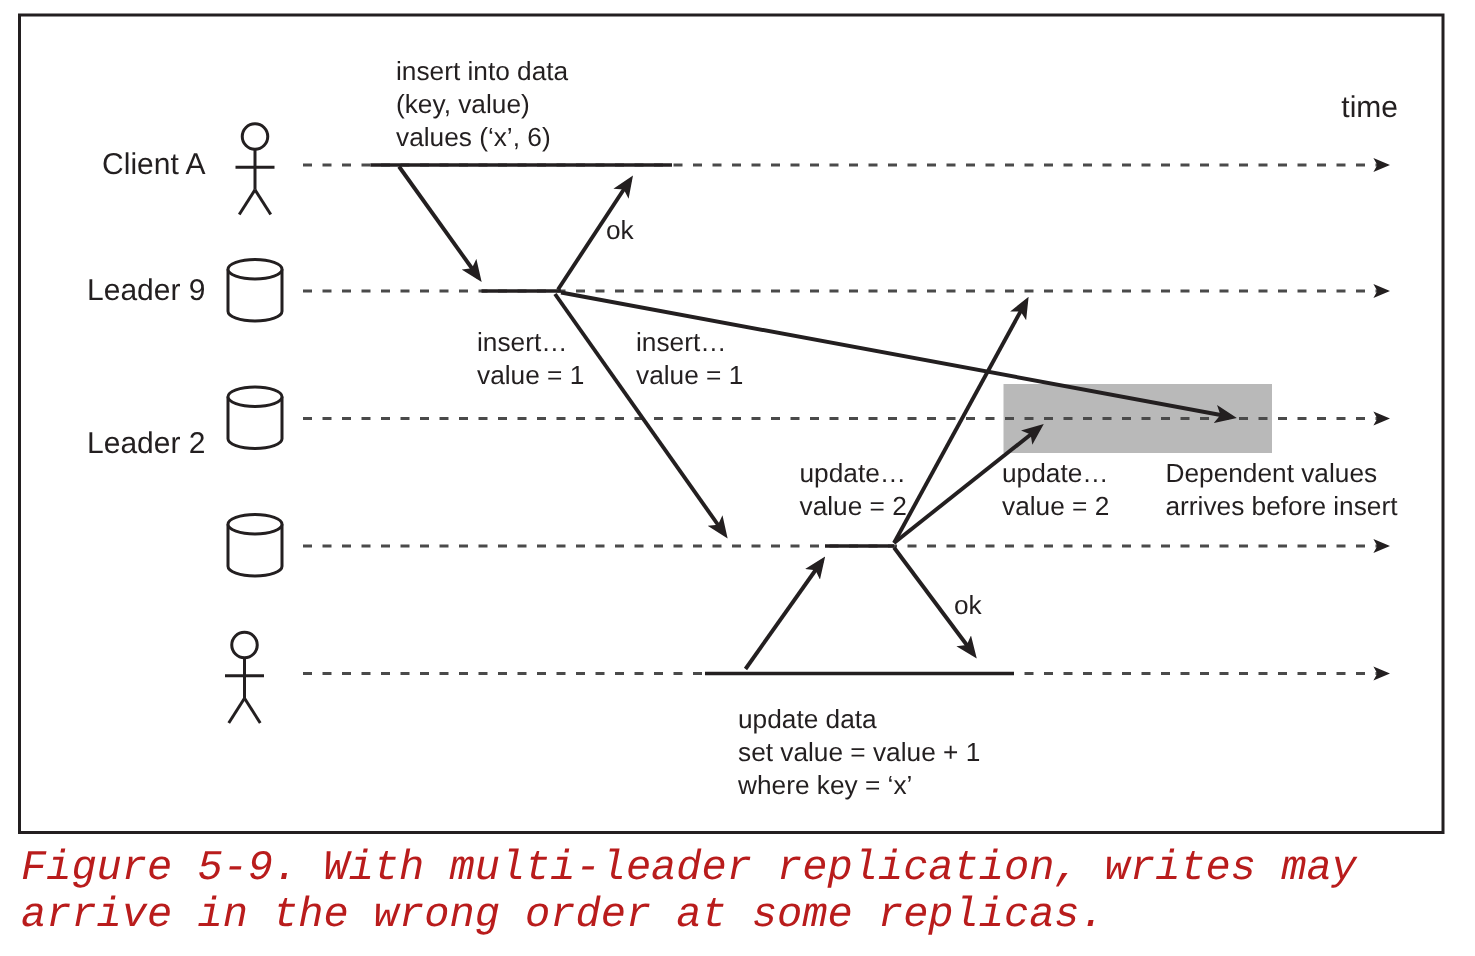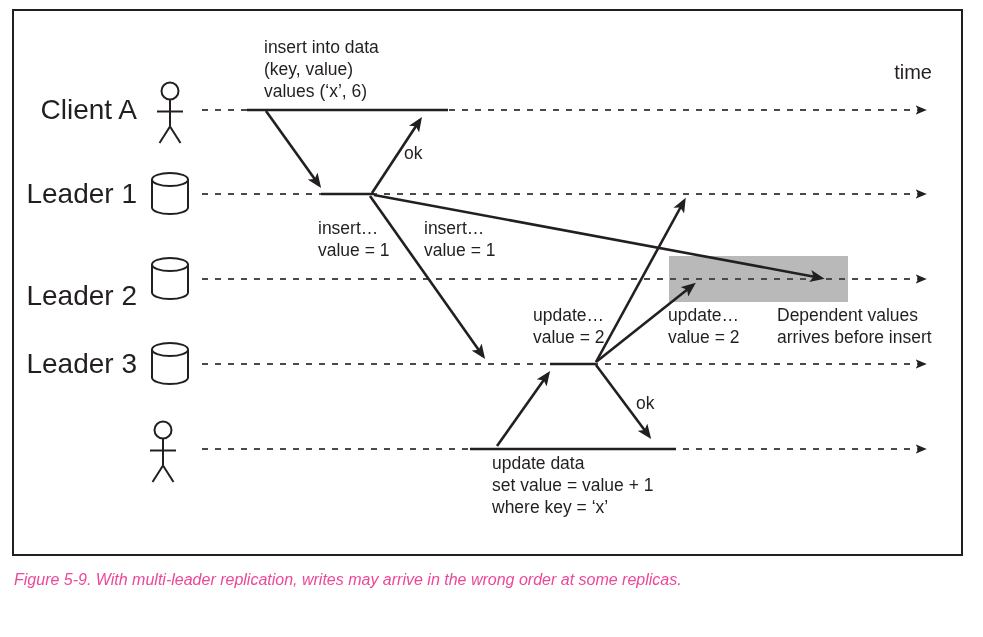--- a/index.html
+++ b/index.html
@@ -12,21 +12,21 @@
     color: #231f20;
     overflow: hidden;
   }
   .diagram { position: absolute; left: 0; top: 0; width: 983px; height: 637px; }
   .diagram svg { position: absolute; left: 0; top: 0; }
   .rowlabel {
     position: absolute;
     left: 15px;
     width: 122px;
     text-align: right;
-    font-size: 28px;
+    font-size: 20px;
     line-height: 26px;
     color: #231f20;
   }
   .ann {
     position: absolute;
     font-size: 17.5px;
     line-height: 22px;
     white-space: pre-line;
     color: #231f20;
   }
@@ -37,25 +37,25 @@
     width: 74px;
     text-align: right;
     font-size: 20px;
     color: #231f20;
   }
   .caption {
     position: absolute;
     left: 14px;
     top: 564px;
     width: 956px;
-    font-family: Liberation Sans, sans-serif;
+    font-family: Liberation Mono, monospace;
     font-style: italic;
-    font-size: 16px;
+    font-size: 28px;
     line-height: 31px;
-    color: #ec4899;
+    color: #b91c1c;
   }
 </style>
 </head>
 <body>
 
 <div class="page">
   <div class="diagram">
 
     <svg width="983" height="637" viewBox="0 0 983 637">
       <defs>
@@ -120,40 +120,39 @@
       <g stroke="#231f20" stroke-width="2" fill="none">
         <circle cx="163" cy="430" r="8.5" fill="#ffffff"></circle>
         <line x1="163" y1="438.5" x2="163" y2="465.5"></line>
         <line x1="150" y1="450.5" x2="176" y2="450.5"></line>
         <line x1="163" y1="465.5" x2="152.5" y2="482"></line>
         <line x1="163" y1="465.5" x2="173.5" y2="482"></line>
       </g>
     </svg>
 
     <div class="rowlabel" style="top:97px">Client A</div>
-    <div class="rowlabel" style="top:181px">Leader 1</div>
+    <div class="rowlabel" style="top:181px">Leader 9</div>
     <div class="rowlabel" style="top:283px">Leader 2</div>
-    <div class="rowlabel" style="top:351px">Leader 3</div>
 
     <div class="time-label">time</div>
 
     <div class="ann" style="left:264px; top:36px">insert into data
 (key, value)
 values (‘x’, 6)</div>
     <div class="ann" style="left:404px; top:142px">ok</div>
     <div class="ann" style="left:318px; top:217px">insert…
 value = 1</div>
     <div class="ann" style="left:424px; top:217px">insert…
 value = 1</div>
     <div class="ann" style="left:533px; top:304px">update…
 value = 2</div>
     <div class="ann" style="left:668px; top:304px">update…
 value = 2</div>
     <div class="ann" style="left:777px; top:304px">Dependent values
 arrives before insert</div>
     <div class="ann" style="left:636px; top:392px">ok</div>
-    <div class="ann" style="left:492px; top:452px">update data
+    <div class="ann" style="left:492px; top:468px">update data
 set value = value + 1
 where key = ‘x’</div>
   </div>
 
   <div class="caption">Figure 5-9. With multi-leader replication, writes may arrive in the wrong order at some replicas.</div>
 </div>
 
 </body></html>

